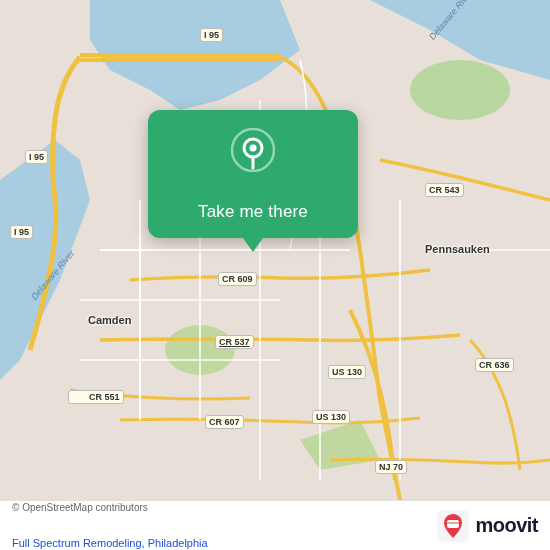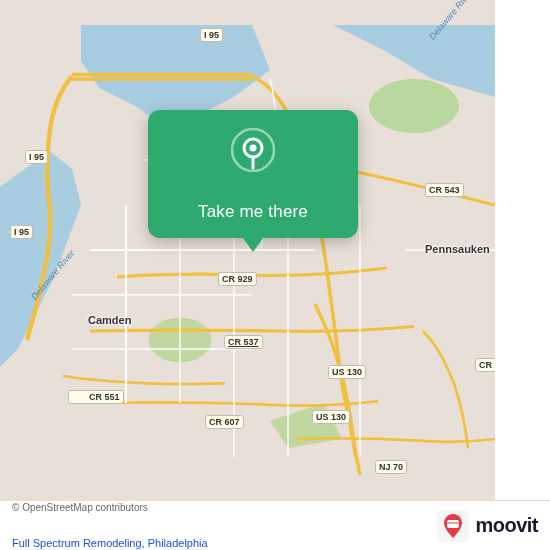--- a/index.html
+++ b/index.html
@@ -5,21 +5,21 @@
     * { margin: 0; padding: 0; box-sizing: border-box; }
     body {
       width: 550px;
       height: 550px;
       overflow: hidden;
       font-family: Arial, sans-serif;
       position: relative;
     }
 
     #map-container {
-      width: 495px;
+      width: 550px;
       height: 500px;
       position: relative;
       background-color: #e8e0d8;
       overflow: hidden;
     }
 
     
     .map-svg {
       position: absolute;
       top: 0; left: 0;
@@ -200,22 +200,22 @@
     <line x1="80" y1="360" x2="280" y2="360" stroke="white" stroke-width="1.5"></line>
     <line x1="400" y1="200" x2="400" y2="480" stroke="white" stroke-width="1.5"></line>
     <line x1="450" y1="250" x2="550" y2="250" stroke="white" stroke-width="1.5"></line>
     <line x1="160" y1="150" x2="340" y2="130" stroke="white" stroke-width="1.5"></line>
     <path d="M300,60 Q310,100 305,150 Q298,200 290,250" stroke="white" stroke-width="1.5" fill="none"></path>
   </svg>
 
   <div class="road-badge" style="left:200px; top:28px;">I 95</div>
   <div class="road-badge" style="left:25px; top:150px;">I 95</div>
   <div class="road-badge" style="left:10px; top:225px;">I 95</div>
-  <div class="road-badge" style="left:218px; top:272px;">CR 929</div>
-  <div class="road-badge" style="left:224px; top:335px;text-decoration:underline;">CR 537</div>
+  <div class="road-badge" style="left:218px; top:272px;">CR 609</div>
+  <div class="road-badge" style="left:215px; top:335px;text-decoration:underline;">CR 537</div>
   <div class="road-badge" style="left:425px; top:183px;">CR 543</div>
   <div class="road-badge" style="left:68px; top:390px;padding-left:20px;">CR 551</div>
   <div class="road-badge" style="left:205px; top:415px;">CR 607</div>
   <div class="road-badge" style="left:328px; top:365px;">US 130</div>
   <div class="road-badge" style="left:312px; top:410px;">US 130</div>
   <div class="road-badge" style="left:475px; top:358px;">CR 636</div>
   <div class="road-badge" style="left:375px; top:460px;">NJ 70</div>
 
   <div class="place-label" style="left:88px; top:314px;">Camden</div>
   <div class="place-label" style="left:425px; top:243px;">Pennsauken</div>

